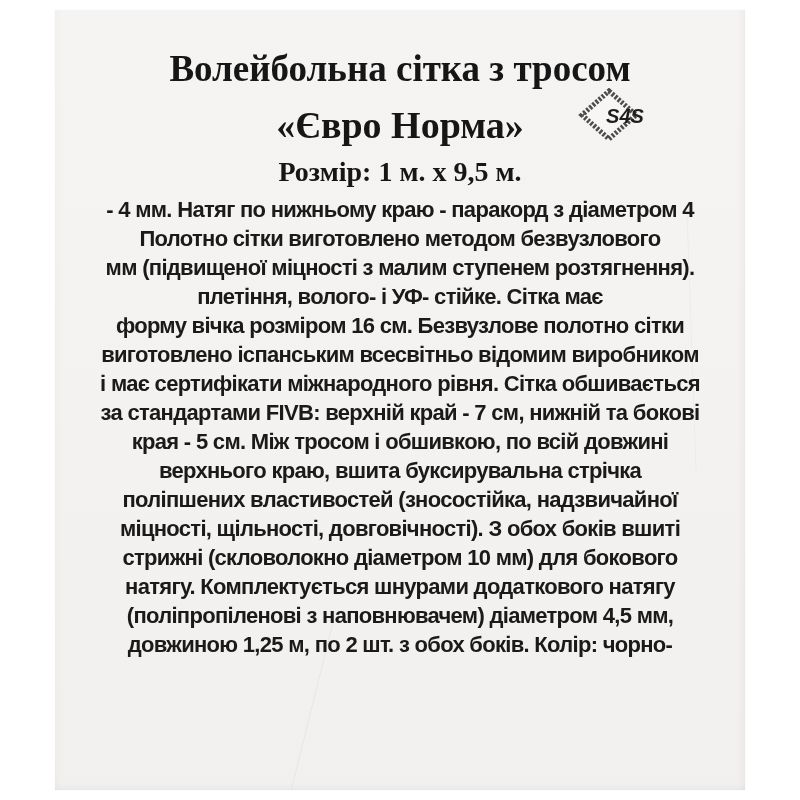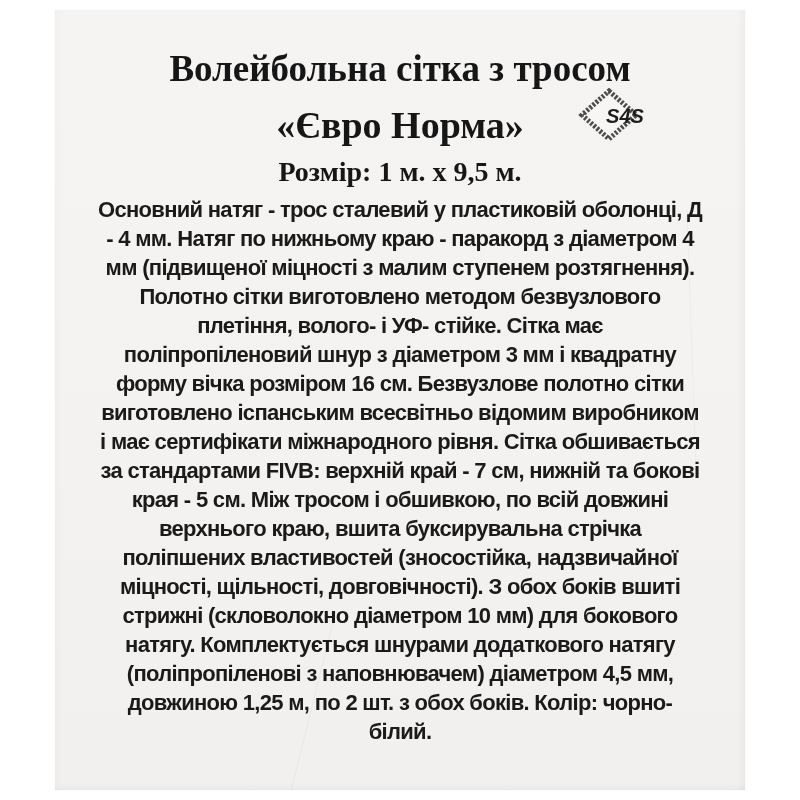--- a/index.html
+++ b/index.html
@@ -131,34 +131,31 @@
         </svg>
         <span class="logo-text">S4S</span>
       </div>
     </div>
 
     <div class="size-row">
       <span>Розмір: 1 м. х 9,5 м.</span>
     </div>
 
     <div class="body-text">
-        <div class="body-line">Основний натяг - трос сталевий у пластиковій оболонці, Д</div>
         <div class="body-line">- 4 мм. Натяг по нижньому краю - паракорд з діаметром 4</div>
+        <div class="body-line">Полотно сітки виготовлено методом безвузлового</div>
         <div class="body-line">мм (підвищеної міцності з малим ступенем розтягнення).</div>
-        <div class="body-line">Полотно сітки виготовлено методом безвузлового</div>
         <div class="body-line">плетіння, волого- і УФ- стійке. Сітка має</div>
-        <div class="body-line">поліпропіленовий шнур з діаметром 3 мм і квадратну</div>
         <div class="body-line">форму вічка розміром 16 см. Безвузлове полотно сітки</div>
         <div class="body-line">виготовлено іспанським всесвітньо відомим виробником</div>
         <div class="body-line">і має сертифікати міжнародного рівня. Сітка обшивається</div>
         <div class="body-line">за стандартами FIVB: верхній край - 7 см, нижній та бокові</div>
         <div class="body-line">края - 5 см. Між тросом і обшивкою, по всій довжині</div>
         <div class="body-line">верхнього краю, вшита буксирувальна стрічка</div>
         <div class="body-line">поліпшених властивостей (зносостійка, надзвичайної</div>
         <div class="body-line">міцності, щільності, довговічності). З обох боків вшиті</div>
         <div class="body-line">стрижні (скловолокно діаметром 10 мм) для бокового</div>
         <div class="body-line">натягу. Комплектується шнурами додаткового натягу</div>
         <div class="body-line">(поліпропіленові з наповнювачем) діаметром 4,5 мм,</div>
         <div class="body-line">довжиною 1,25 м, по 2 шт. з обох боків. Колір: чорно-</div>
-        <div class="body-line">білий.</div>
       </div>
   </div>
 </div>
 
 </body></html>

